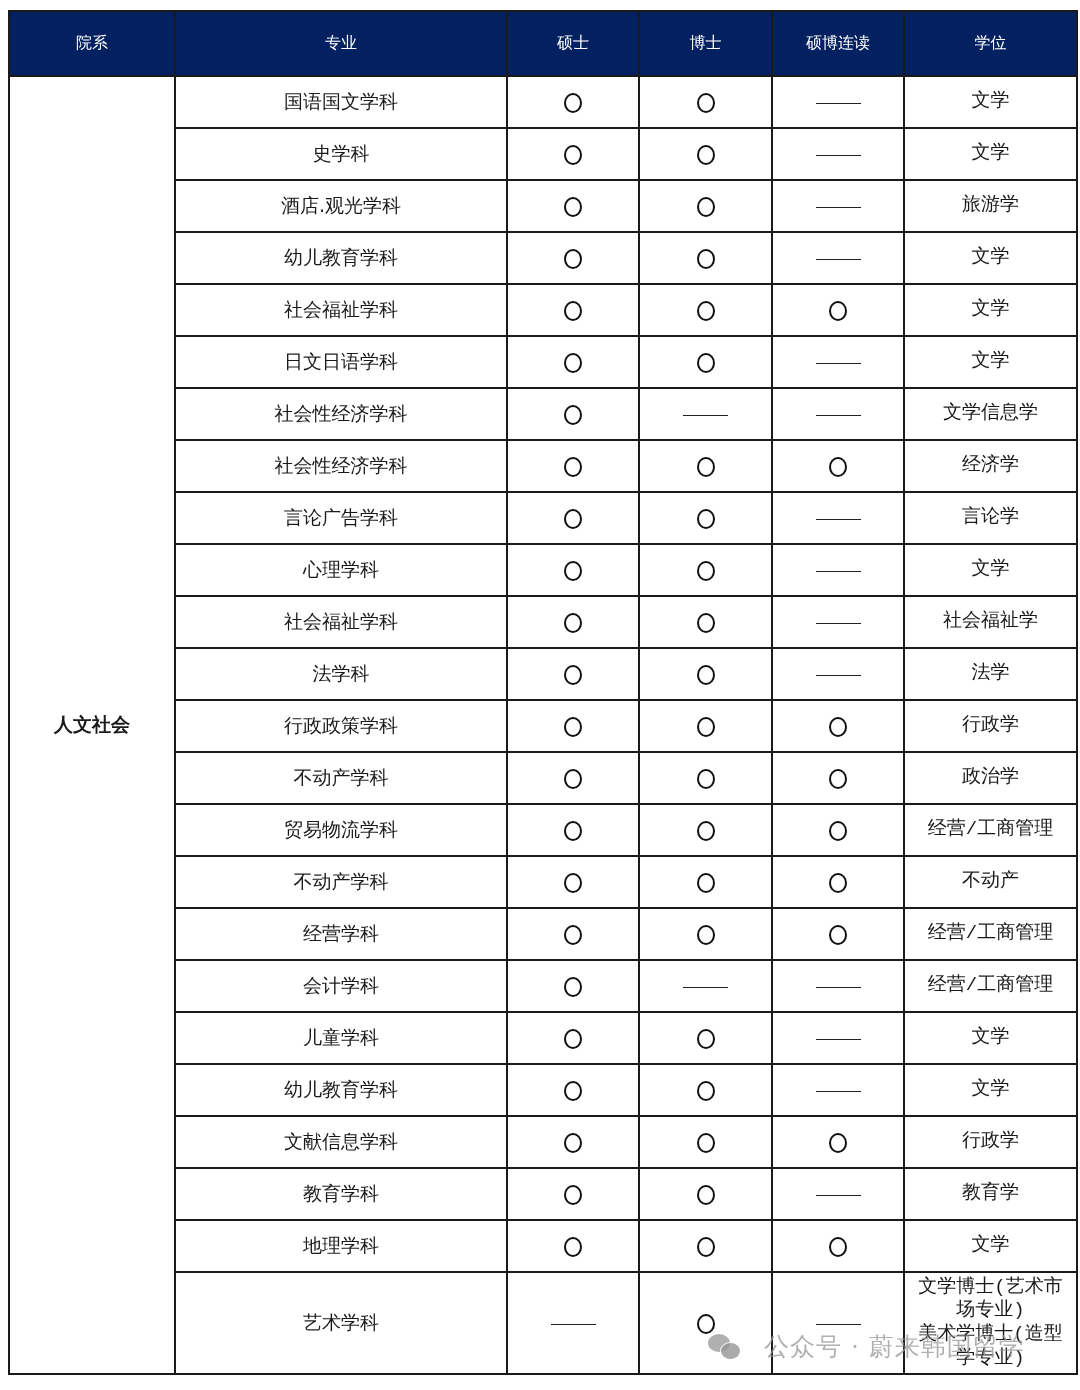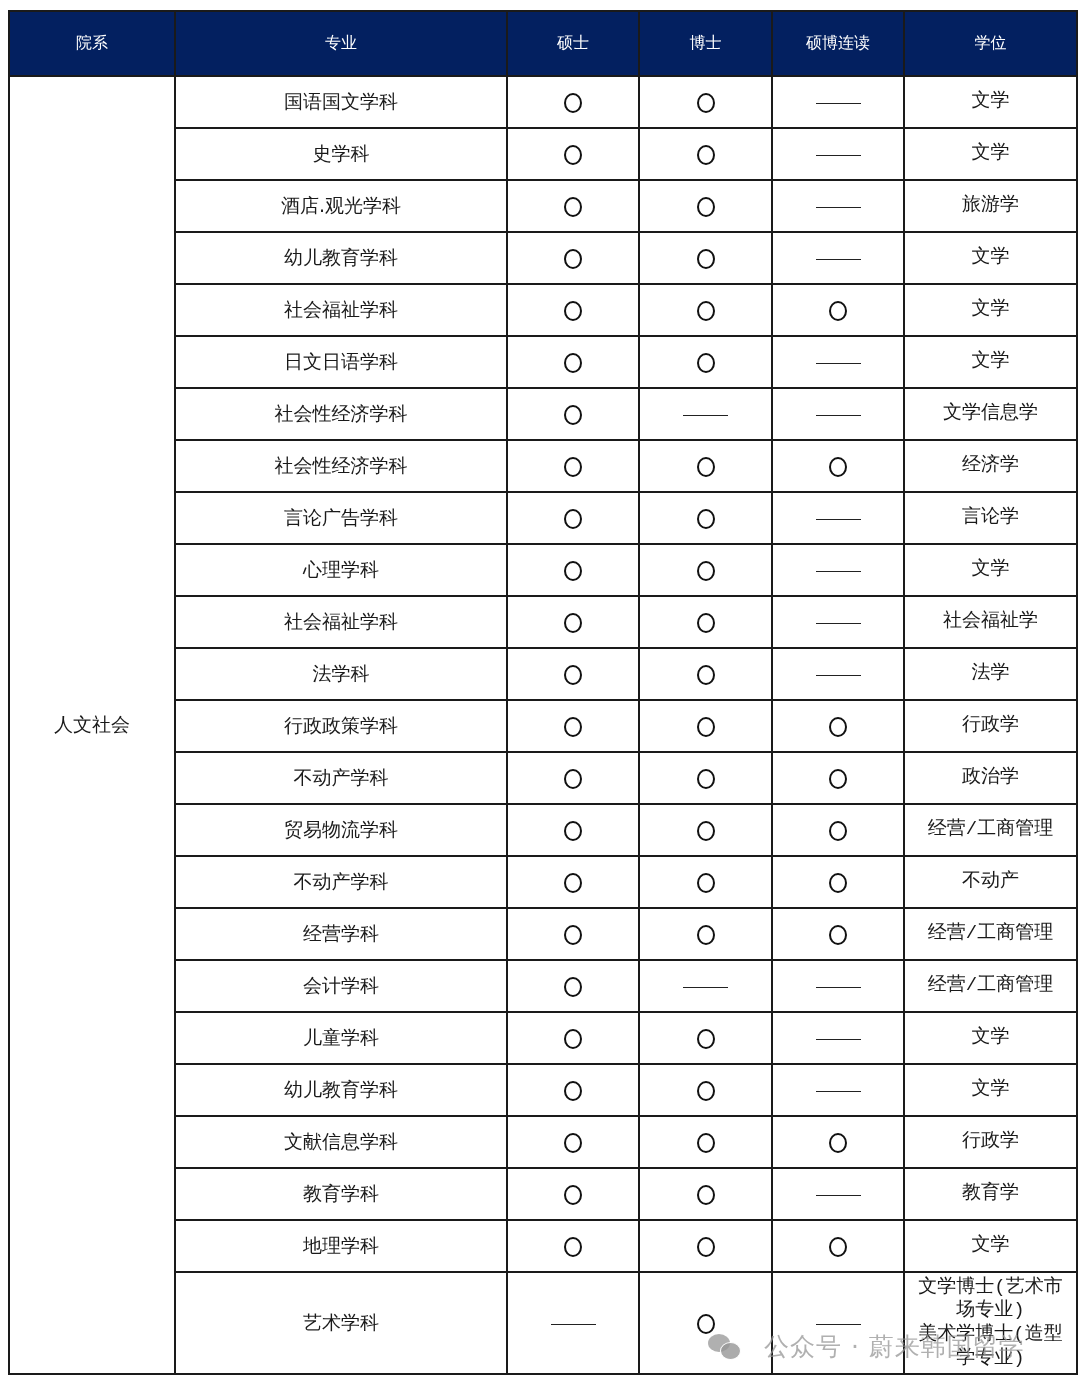--- a/index.html
+++ b/index.html
@@ -43,20 +43,21 @@
     height: 50px;
     font-size: 19px;
     color: #1a1a1a;
   }
   .major-table tbody tr.tall td {
     height: 100px;
   }
   td.dept-cell {
     font-size: 20px;
     color: #111;
+    font-weight: bold;
   }
   td.major-name {
     font-weight: normal;
     font-size: 19px;
     color: #111;
   }
   td.degree-cell {
     font-family: Liberation Mono, monospace;
     font-size: 19px;
     color: #333;

